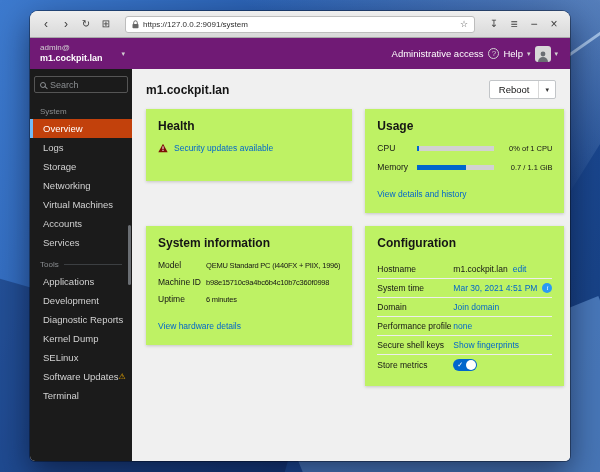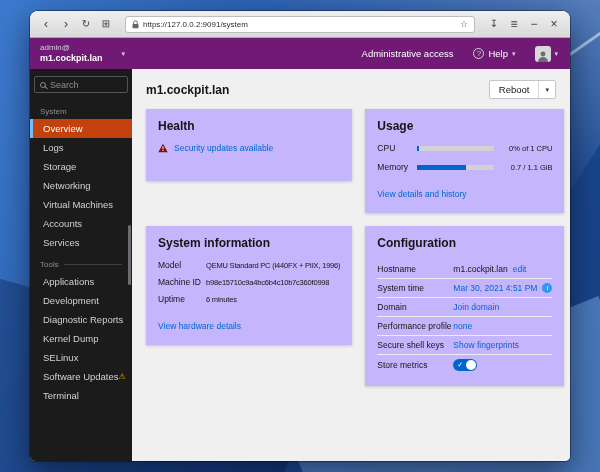--- a/index.html
+++ b/index.html
@@ -32,21 +32,21 @@
   .star { font-size:9px; color:#5a5a5a; }
 
   
   .masthead { flex:0 0 31px; background:#701a75; display:flex; color:#fff; }
   .host-switcher { flex:0 0 102px; width:102px; display:flex; align-items:center; gap:4px;
     padding:3px 7px 3px 10px; cursor:pointer; }
   .host-lines { flex:1; min-width:0; }
   .host-user { font-size:8px; color:#d2d2d2; line-height:1.25; }
   .host-name { font-size:9px; font-weight:bold; color:#fff; line-height:1.25; white-space:nowrap; }
   .host-caret { font-size:7px; color:#d2d2d2; }
-  .masthead-right { flex:1; display:flex; align-items:center; justify-content:flex-end; gap:20px; padding-right:12px; }
+  .masthead-right { flex:1; display:flex; align-items:center; justify-content:flex-end; gap:5px; padding-right:12px; }
   .admin-access { font-size:9.5px; color:#fff; cursor:pointer; }
   .help-group { display:flex; align-items:center; gap:4px; font-size:9.5px; cursor:pointer; }
   .help-icon { width:11px; height:11px; border:1px solid #d2d2d2; border-radius:50%;
     display:flex; align-items:center; justify-content:center; font-size:8px; color:#d2d2d2; }
   .caret { font-size:7px; color:#d2d2d2; }
   .avatar-group { display:flex; align-items:center; gap:3px; cursor:pointer; }
   .avatar { width:16px; height:16px; border-radius:3px; background:#d8d8d8; overflow:hidden;
     display:flex; align-items:flex-end; justify-content:center; }
 
   
@@ -75,21 +75,21 @@
   .page-title-group { display:flex; align-items:baseline; gap:7px; }
   .page-hostname { font-size:12px; font-weight:bold; color:#151515; }
   .page-subtitle { font-size:9.5px; color:#151515; }
   .reboot-btn { display:flex; align-items:stretch; background:#fff; border:1px solid #c2c5c8;
     border-radius:2px; font-size:9.5px; color:#151515; cursor:pointer; }
   .reboot-main { padding:3px 9px; }
   .reboot-caret { padding:0 6px; border-left:1px solid #d8d8d8; display:flex; align-items:center;
     font-size:7px; color:#333; }
 
   .cards { display:grid; grid-template-columns:1fr 1fr; gap:13px; padding:0 14px 14px; align-items:start; }
-  .card { background:#c4b5fd; box-shadow:0 1px 3px rgba(0,0,0,.18); padding:10px 12px 12px; }
+  .card { background:#bef264; box-shadow:0 1px 3px rgba(0,0,0,.18); padding:10px 12px 12px; }
   .card-title { font-size:12px; font-weight:bold; color:#151515; margin-bottom:10px; }
   .link { color:#0066cc; font-size:8.5px; cursor:pointer; }
 
   .card-health { min-height:72px; }
   .health-row { display:flex; align-items:center; gap:6px; }
 
   .usage-row { display:flex; align-items:center; gap:6px; margin-bottom:9px; font-size:8.5px; color:#151515; }
   .usage-label { flex:0 0 34px; }
   .usage-bar { flex:1; height:5px; background:#d2d2d2; position:relative; overflow:hidden; }
   .usage-fill { position:absolute; left:0; top:0; bottom:0; background:#0066cc; }

